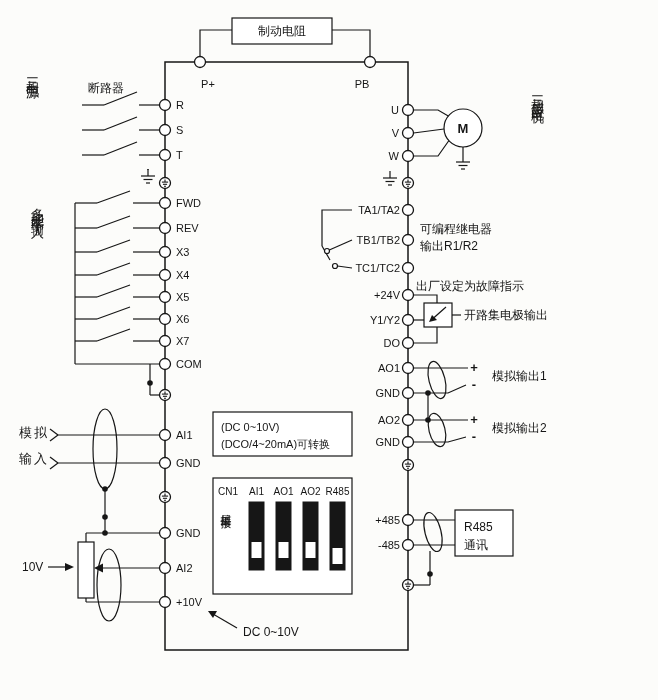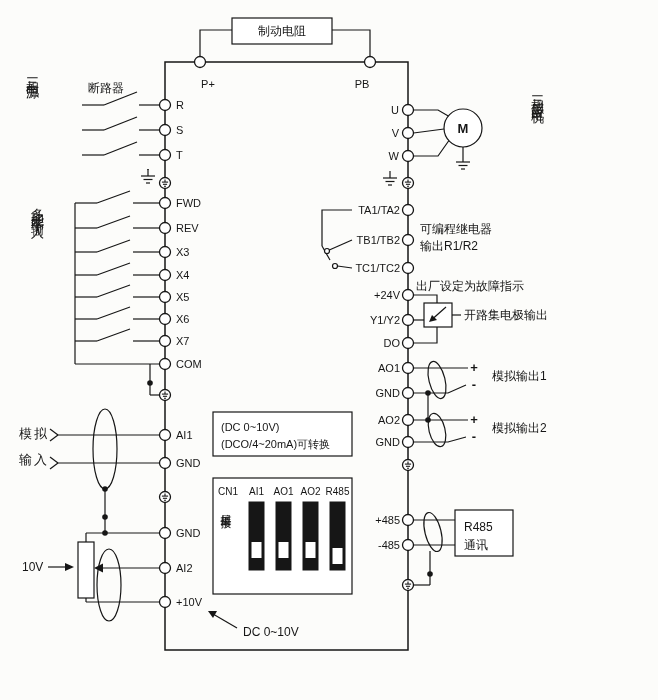--- a/index.html
+++ b/index.html
@@ -12,21 +12,21 @@
   svg text.f13 { font-size:13px; font-weight:bold; }
   .wire { fill:none; stroke:#161616; stroke-width:1.2; }
   .thick { stroke-width:1.5; }
   .cmp  { fill:#ffffff; stroke:#161616; stroke-width:1.2; }
   .dot  { fill:#161616; stroke:none; }
   .blk  { fill:#161616; stroke:#161616; }
   .sld  { fill:#ffffff; stroke:none; }
   .vtext { position:absolute; writing-mode:vertical-rl; text-orientation:upright;
            font-size:13px; letter-spacing:3px; color:#161616; }
   .block2 { position:absolute; width:32px; font-size:13px; line-height:2.0;
-            letter-spacing:2px; word-break:break-all; color:#161616; }
+            letter-spacing:2px; word-break:break-all; color:#161616;font-family:Liberation Mono, monospace; }
 </style>
 </head>
 <body>
 
 <div class="stage">
 <svg width="658" height="700" viewBox="0 0 658 700">
 
   <defs>
     <g id="term" stroke="#161616" stroke-width="1.3">
       <circle r="5.5" fill="#ffffff"></circle>

